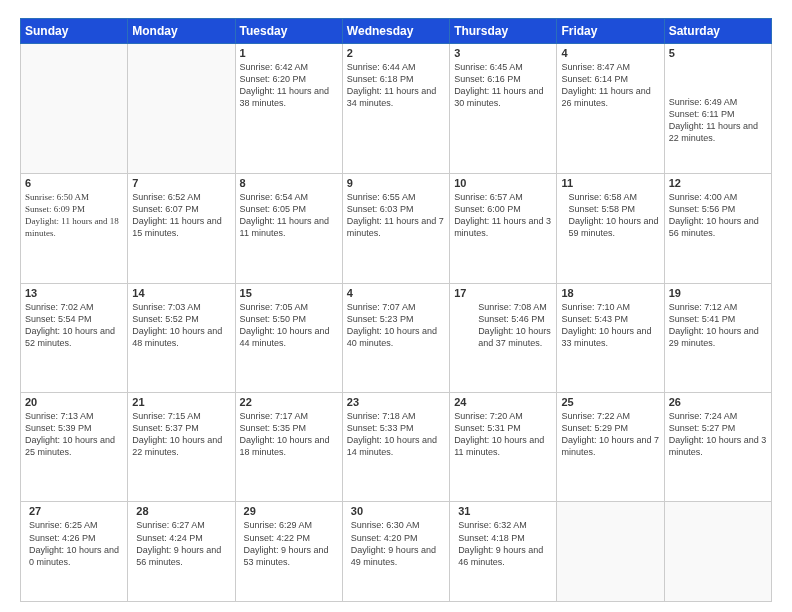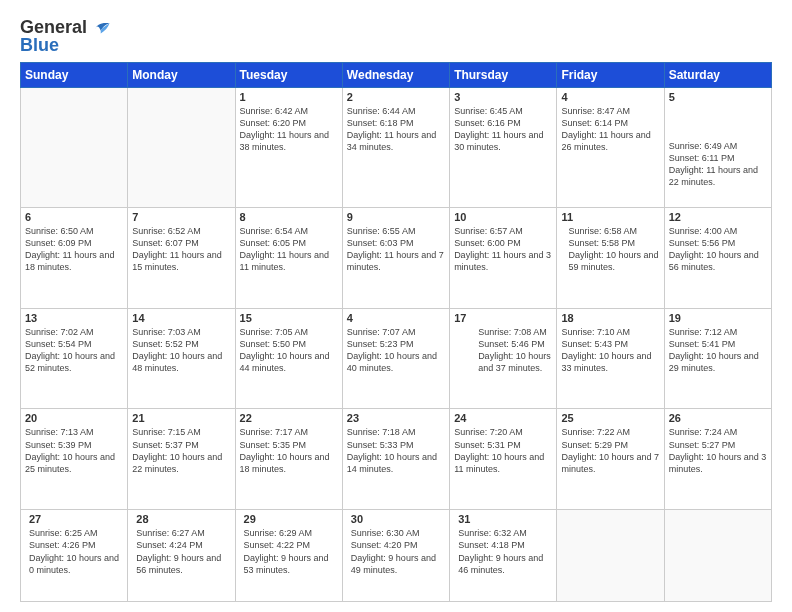--- a/index.html
+++ b/index.html
@@ -105,36 +105,20 @@
     }
     tr:last-child td {
       height: 80px;
       padding-left: 8px;
     }
   </style>
 </head>
 <body>
 
 <div class="page">
-  <div class="header">
-    <div class="logo">
-      <div class="logo-row">
-        <span class="logo-general">General</span>
-        <svg class="logo-bird" viewBox="0 0 30 22" fill="none" xmlns="http://www.w3.org/2000/svg">
-          <path d="M8 14 C10 8, 18 4, 28 6 C22 8, 18 12, 16 16 C14 10, 10 8, 8 14Z" fill="#2a6ebb"></path>
-          <path d="M16 16 C18 12, 22 10, 28 6 C26 12, 22 16, 16 20Z" fill="#5ba3e8"></path>
-        </svg>
-      </div>
-      <span class="logo-blue">Blue</span>
-    </div>
-    <div class="title-block">
-      <div class="month-title"></div>
-      <div class="location"></div>
-    </div>
-  </div>
 
   <table class="calendar">
     <thead>
       <tr>
       <th>Sunday</th>
           <th>Monday</th>
           <th>Tuesday</th>
           <th>Wednesday</th>
           <th>Thursday</th>
           <th>Friday</th>
@@ -172,21 +156,21 @@
           <td>
             <span class="day-num">5</span>
             <div class="day-info" style="white-space: pre-line; margin-top: 37px;">Sunrise: 6:49 AM
 Sunset: 6:11 PM
 Daylight: 11 hours and 22 minutes.</div>
           </td>
         </tr>
         <tr>
           <td>
             <span class="day-num">6</span>
-            <div class="day-info" style="white-space: pre-line;">Sunrise: 6:50 AM
+            <div class="day-info" style="white-space: pre-line; font-family: Liberation Serif, serif;">Sunrise: 6:50 AM
 Sunset: 6:09 PM
 Daylight: 11 hours and 18 minutes.</div>
           </td>
           <td>
             <span class="day-num">7</span>
             <div class="day-info" style="white-space: pre-line;">Sunrise: 6:52 AM
 Sunset: 6:07 PM
 Daylight: 11 hours and 15 minutes.</div>
           </td>
           <td>

